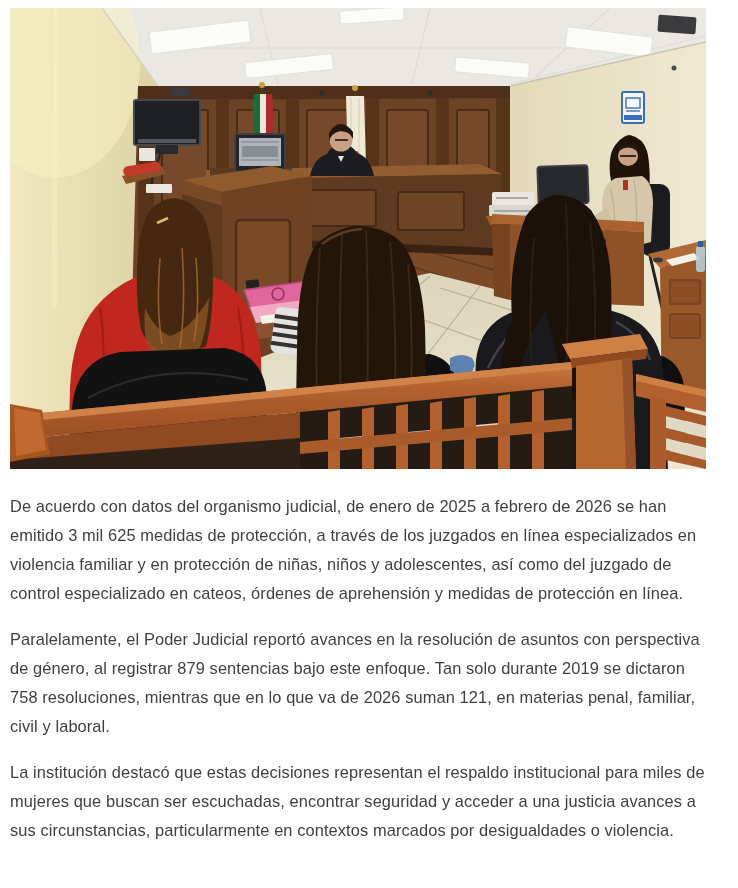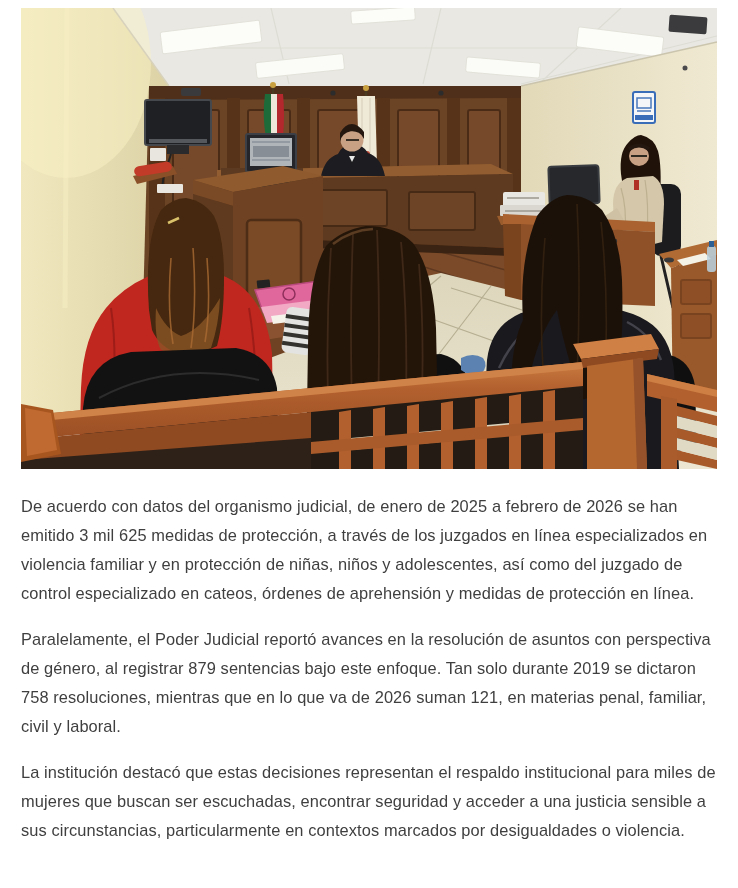--- a/index.html
+++ b/index.html
@@ -1,17 +1,17 @@
 <!DOCTYPE html>
 <html><head>
 <meta charset="utf-8">
 <style>
   html,body{margin:0;padding:0;background:#ffffff;}
   body{width:738px;font-family:"Liberation Sans",sans-serif;}
-  .page{padding:8px 21px 10px 21px;}
+  .page{padding:8px 21px 10px 10px;}
   .photo{margin:0 0 23px 0;width:696px;height:461px;overflow:hidden;}
   .photo svg{display:block;}
   .article p{
     width:696px;
     font-size:16.4px;
     line-height:29px;
     letter-spacing:.1px;
     color:#3f3f3f;
     margin:0 0 17px 0;
   }
@@ -276,16 +276,16 @@
         <path d="M640,388 L656,391 L656,461 L640,461 Z" fill="#ab5c2c"></path>
         <path d="M656,398 L696,408 L696,418 L656,408 Z M656,420 L696,430 L696,440 L656,430 Z M656,442 L696,452 L696,461 L656,452 Z" fill="#a85a2b"></path>
         <path d="M656,408 L696,418 L696,430 L656,420 Z M656,430 L696,440 L696,452 L656,442 Z" fill="#e0dac4"></path>
       </g>
     </svg>
   </figure>
 
   <article class="article">
     <p>De acuerdo con datos del organismo judicial, de enero de 2025 a febrero de 2026 se han emitido 3 mil 625 medidas de protección, a través de los juzgados en línea especializados en violencia familiar y en protección de niñas, niños y adolescentes, así como del juzgado de control especializado en cateos, órdenes de aprehensión y medidas de protección en línea.</p>
     <p>Paralelamente, el Poder Judicial reportó avances en la resolución de asuntos con perspectiva de género, al registrar 879 sentencias bajo este enfoque. Tan solo durante 2019 se dictaron 758 resoluciones, mientras que en lo que va de 2026 suman 121, en materias penal, familiar, civil y laboral.</p>
-    <p>La institución destacó que estas decisiones representan el respaldo institucional para miles de mujeres que buscan ser escuchadas, encontrar seguridad y acceder a una justicia sensible a sus circunstancias, particularmente en contextos marcados por desigualdades o violencia.</p>
+    <p>La institución destacó que estas decisiones representan el respaldo institucional para miles de mujeres que buscan ser escuchadas, encontrar seguridad y acceder a una justicia avances a sus circunstancias, particularmente en contextos marcados por desigualdades o violencia.</p>
   </article>
 
 </main>
 
 </body></html>

